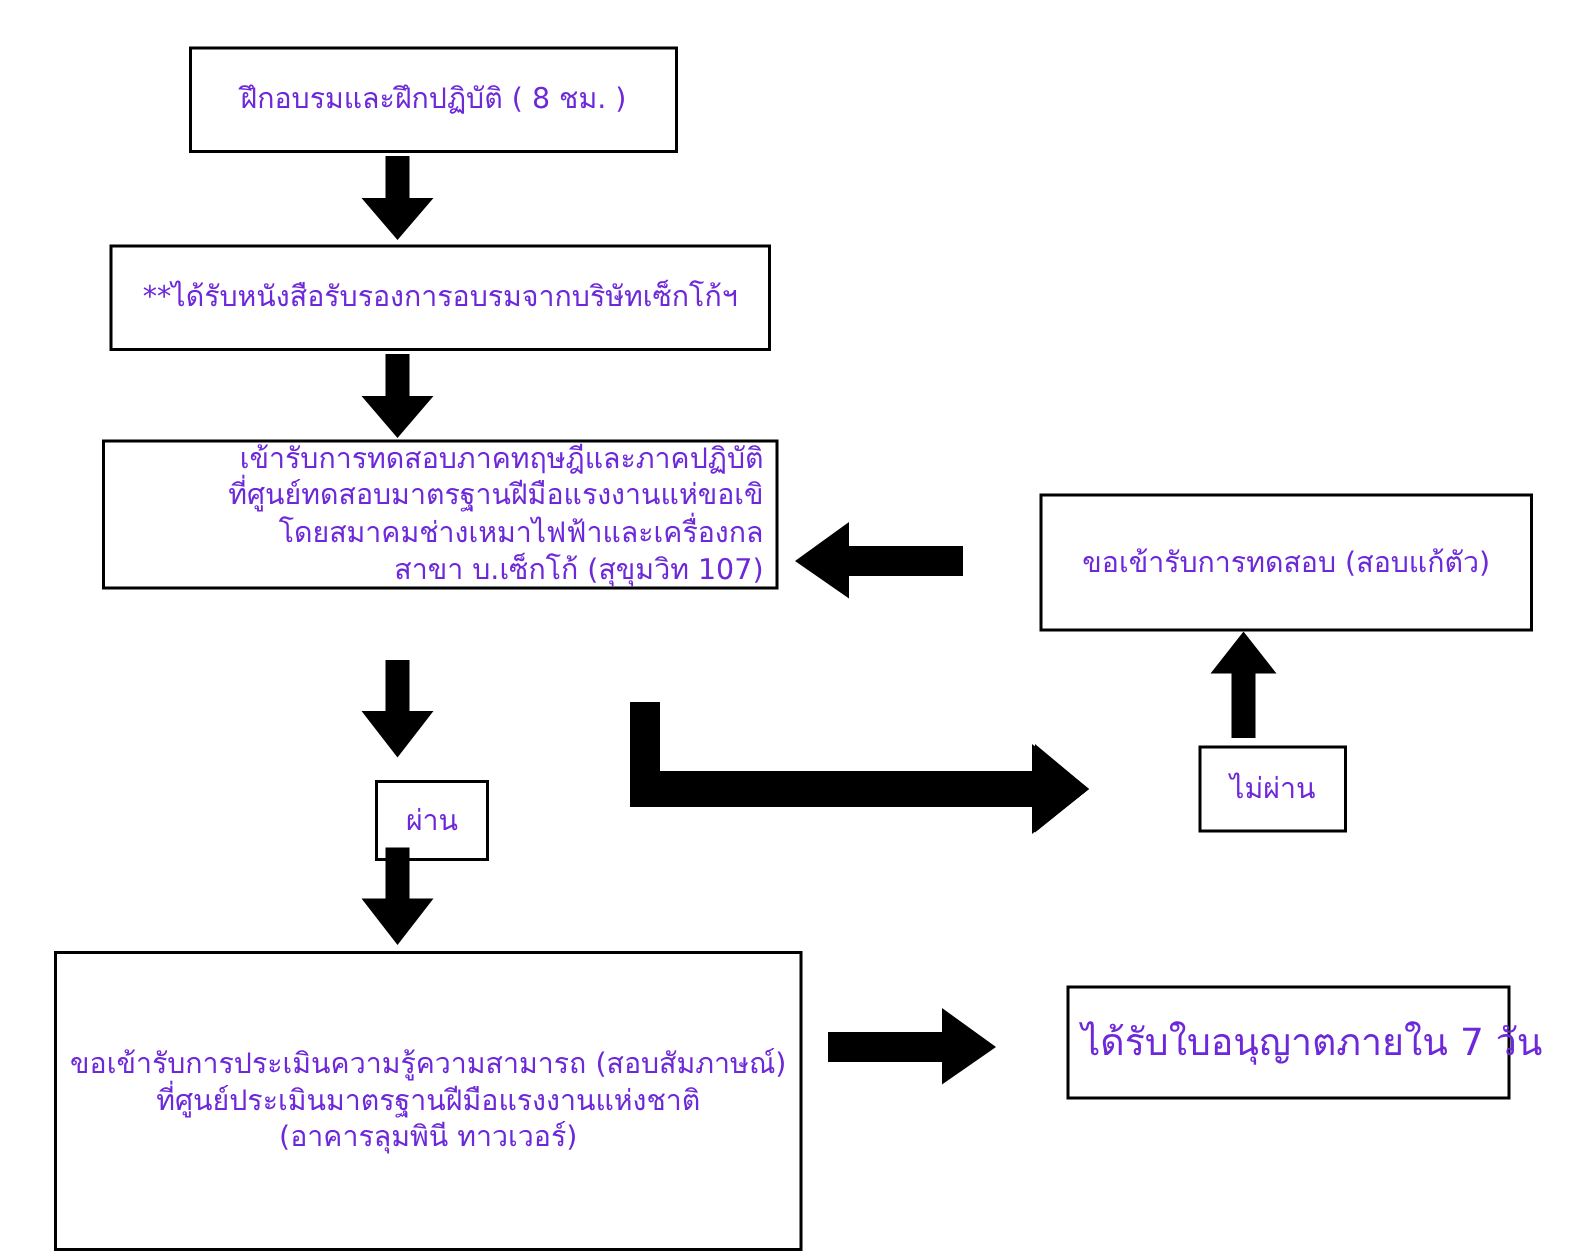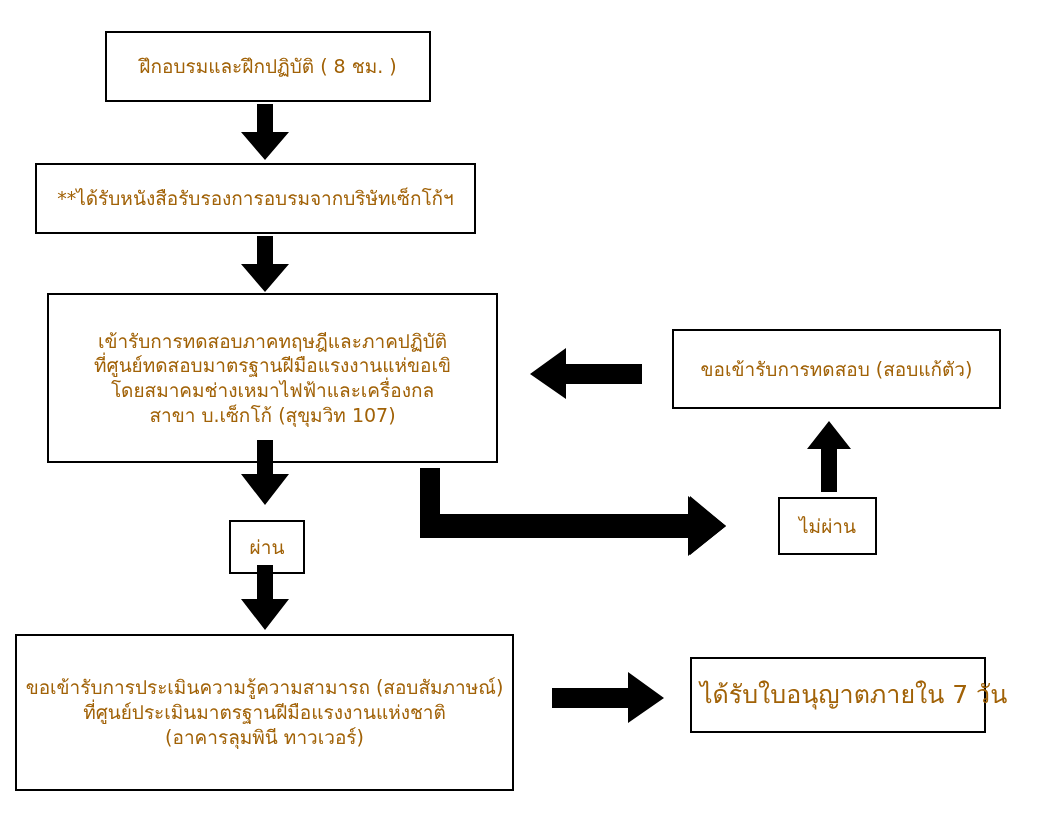--- a/index.html
+++ b/index.html
@@ -22,45 +22,46 @@
     position: absolute;
     box-sizing: border-box;
     border: 2px solid #000000;
     background: #ffffff;
     display: flex;
     align-items: center;
     justify-content: center;
     text-align: center;
     line-height: 1.30;
     font-size: 19px;
-    color: #a16207;
+    color: #6d28d9;
     padding: 4px 8px;
+    margin-left: 21px;
   }
   .node .lines {
     display: block;
     width: 100%;
   }
   .node .lines span {
     display: block;
     white-space: nowrap;
   }
   .arrow {
     position: absolute;
   }
   .arrow svg {
     display: block;
     overflow: visible;
   }
   
   #node-training      { left: 105px; top: 31px;  width: 326px; height: 71px;  font-size: 19px; }
-  #node-certificate   { left: 35px;  top: 163px; width: 441px; height: 71px;  font-size: 19px; }
-  #node-exam-center   { left: 47px;  top: 293px; width: 451px; height: 170px; font-size: 19px; }
+  #node-certificate   { left: 52px;  top: 163px; width: 441px; height: 71px;  font-size: 19px; }
+  #node-exam-center   { left: 47px;  top: 293px; width: 451px; height: 100px; font-size: 19px; text-align: right; }
   #node-pass          { left: 229px; top: 520px; width: 76px;  height: 54px;  font-size: 19px; }
-  #node-interview     { left: 15px;  top: 634px; width: 499px; height: 157px; font-size: 19px; }
-  #node-retake        { left: 672px; top: 329px; width: 329px; height: 80px;  font-size: 19px; }
+  #node-interview     { left: 15px;  top: 634px; width: 499px; height: 200px; font-size: 19px; }
+  #node-retake        { left: 672px; top: 329px; width: 329px; height: 92px;  font-size: 19px; }
   #node-fail          { left: 778px; top: 497px; width: 99px; height: 58px;  font-size: 19px; }
   #node-license       { left: 690px; top: 657px; width: 296px; height: 76px;  font-size: 25px; }
 
   #arrow-training-to-certificate { left: 236px; top: 104px; }
   #arrow-certificate-to-exam     { left: 236px; top: 236px; }
   #arrow-exam-to-pass            { left: 236px; top: 440px; }
   #arrow-pass-to-interview       { left: 236px; top: 565px; }
   #arrow-retake-to-exam          { left: 530px; top: 348px; }
   #arrow-exam-to-fail            { left: 418px; top: 468px; }
   #arrow-fail-to-retake          { left: 804px; top: 421px; }

